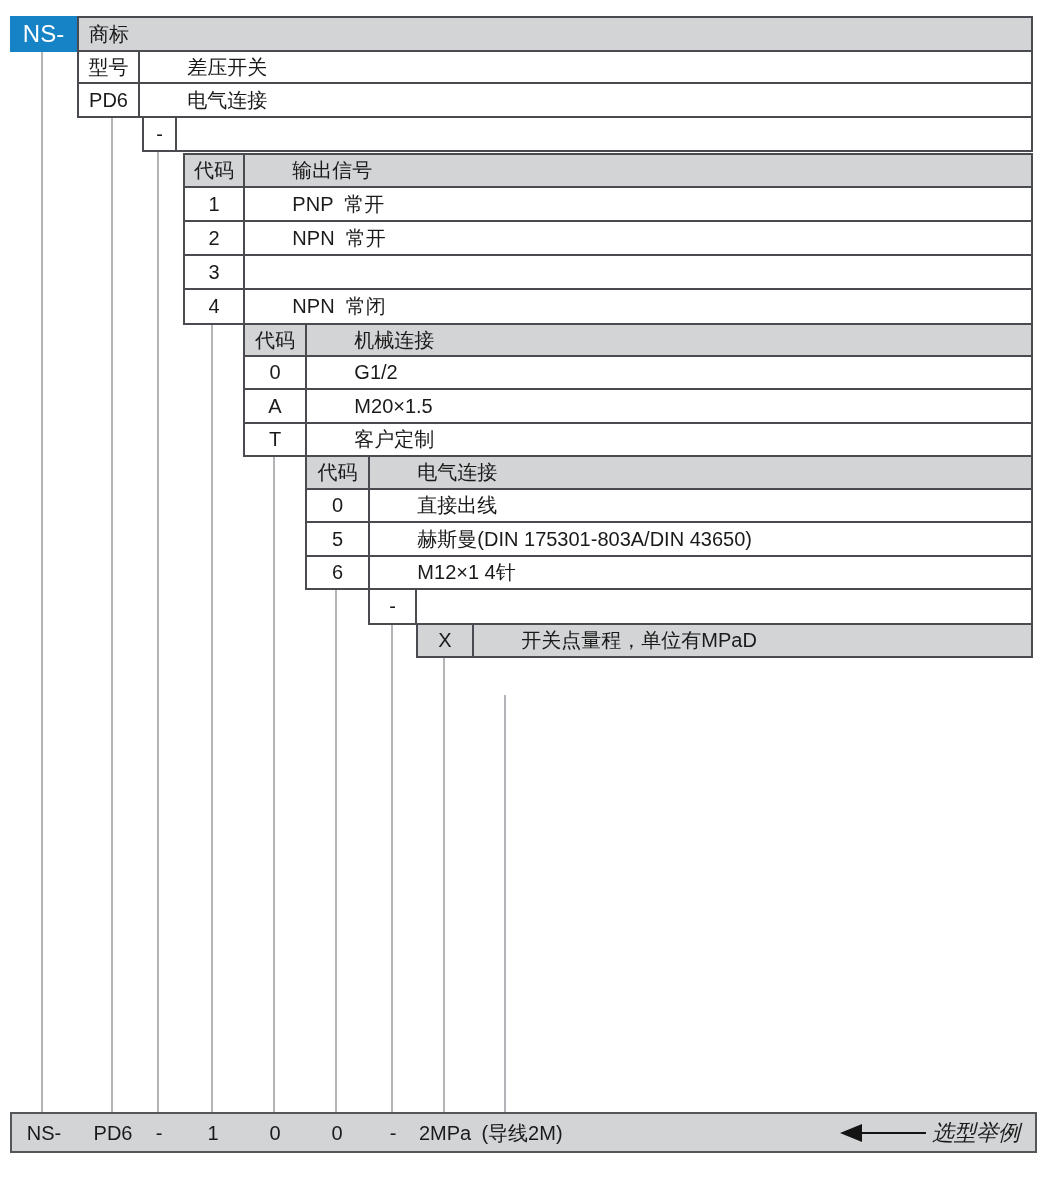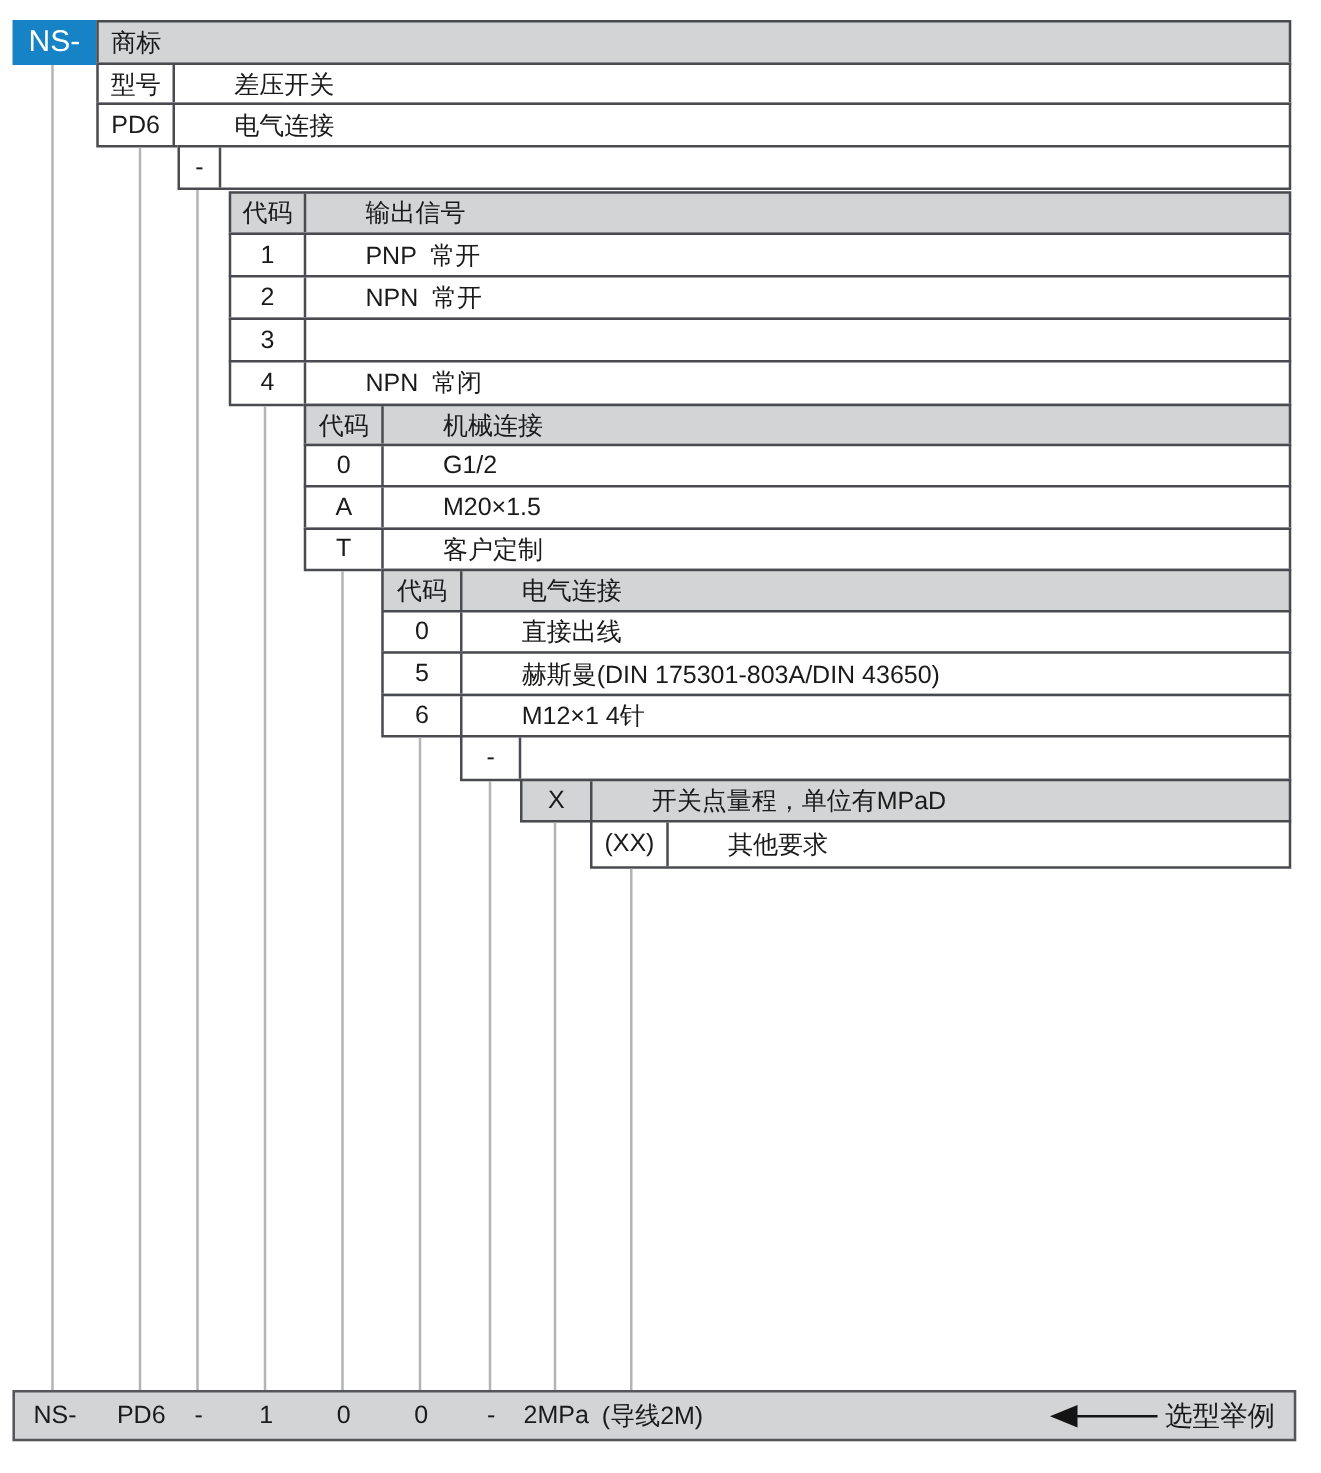--- a/index.html
+++ b/index.html
@@ -42,21 +42,21 @@
     position:absolute;left:828px;top:50%;transform:translateY(-50%);
     width:0;height:0;border-top:9px solid transparent;border-bottom:9px solid transparent;
     border-right:22px solid #141414;
   }
   .arrow-line{
     position:absolute;left:848px;top:50%;transform:translateY(-50%);
     width:66px;height:2px;background:#141414;
   }
   .example-caption{
     position:absolute;left:920px;top:50%;transform:translateY(-50%);
-    font-size:22px;white-space:pre;
+    font-size:22px;white-space:pre;font-style:italic;
   }
 </style>
 </head>
 <body>
 
 <div id="canvas">
 
   <div class="brand-box">
     <span>NS-</span>
   </div>
@@ -202,28 +202,20 @@
 
   <div class="row gray" style="left:416px;top:623px;width:617px;height:35px;">
     <div class="code-cell" style="width:56px;">
       <span>X</span>
     </div>
     <div class="label-cell">
       <span>开关点量程，单位有MPaD</span>
     </div>
   </div>
 
-  <div class="row" style="left:472px;top:656px;width:561px;height:39px;">
-    <div class="code-cell" style="width:61px;">
-      <span>(XX)</span>
-    </div>
-    <div class="label-cell">
-      <span>其他要求</span>
-    </div>
-  </div>
 
   <div class="conn" style="left:41px;top:52px;height:1060px;"></div>
   <div class="conn" style="left:111px;top:118px;height:994px;"></div>
   <div class="conn" style="left:157px;top:152px;height:960px;"></div>
   <div class="conn" style="left:211px;top:325px;height:787px;"></div>
   <div class="conn" style="left:273px;top:457px;height:655px;"></div>
   <div class="conn" style="left:335px;top:590px;height:522px;"></div>
   <div class="conn" style="left:391px;top:625px;height:487px;"></div>
   <div class="conn" style="left:443px;top:658px;height:454px;"></div>
   <div class="conn" style="left:504px;top:695px;height:417px;"></div>

